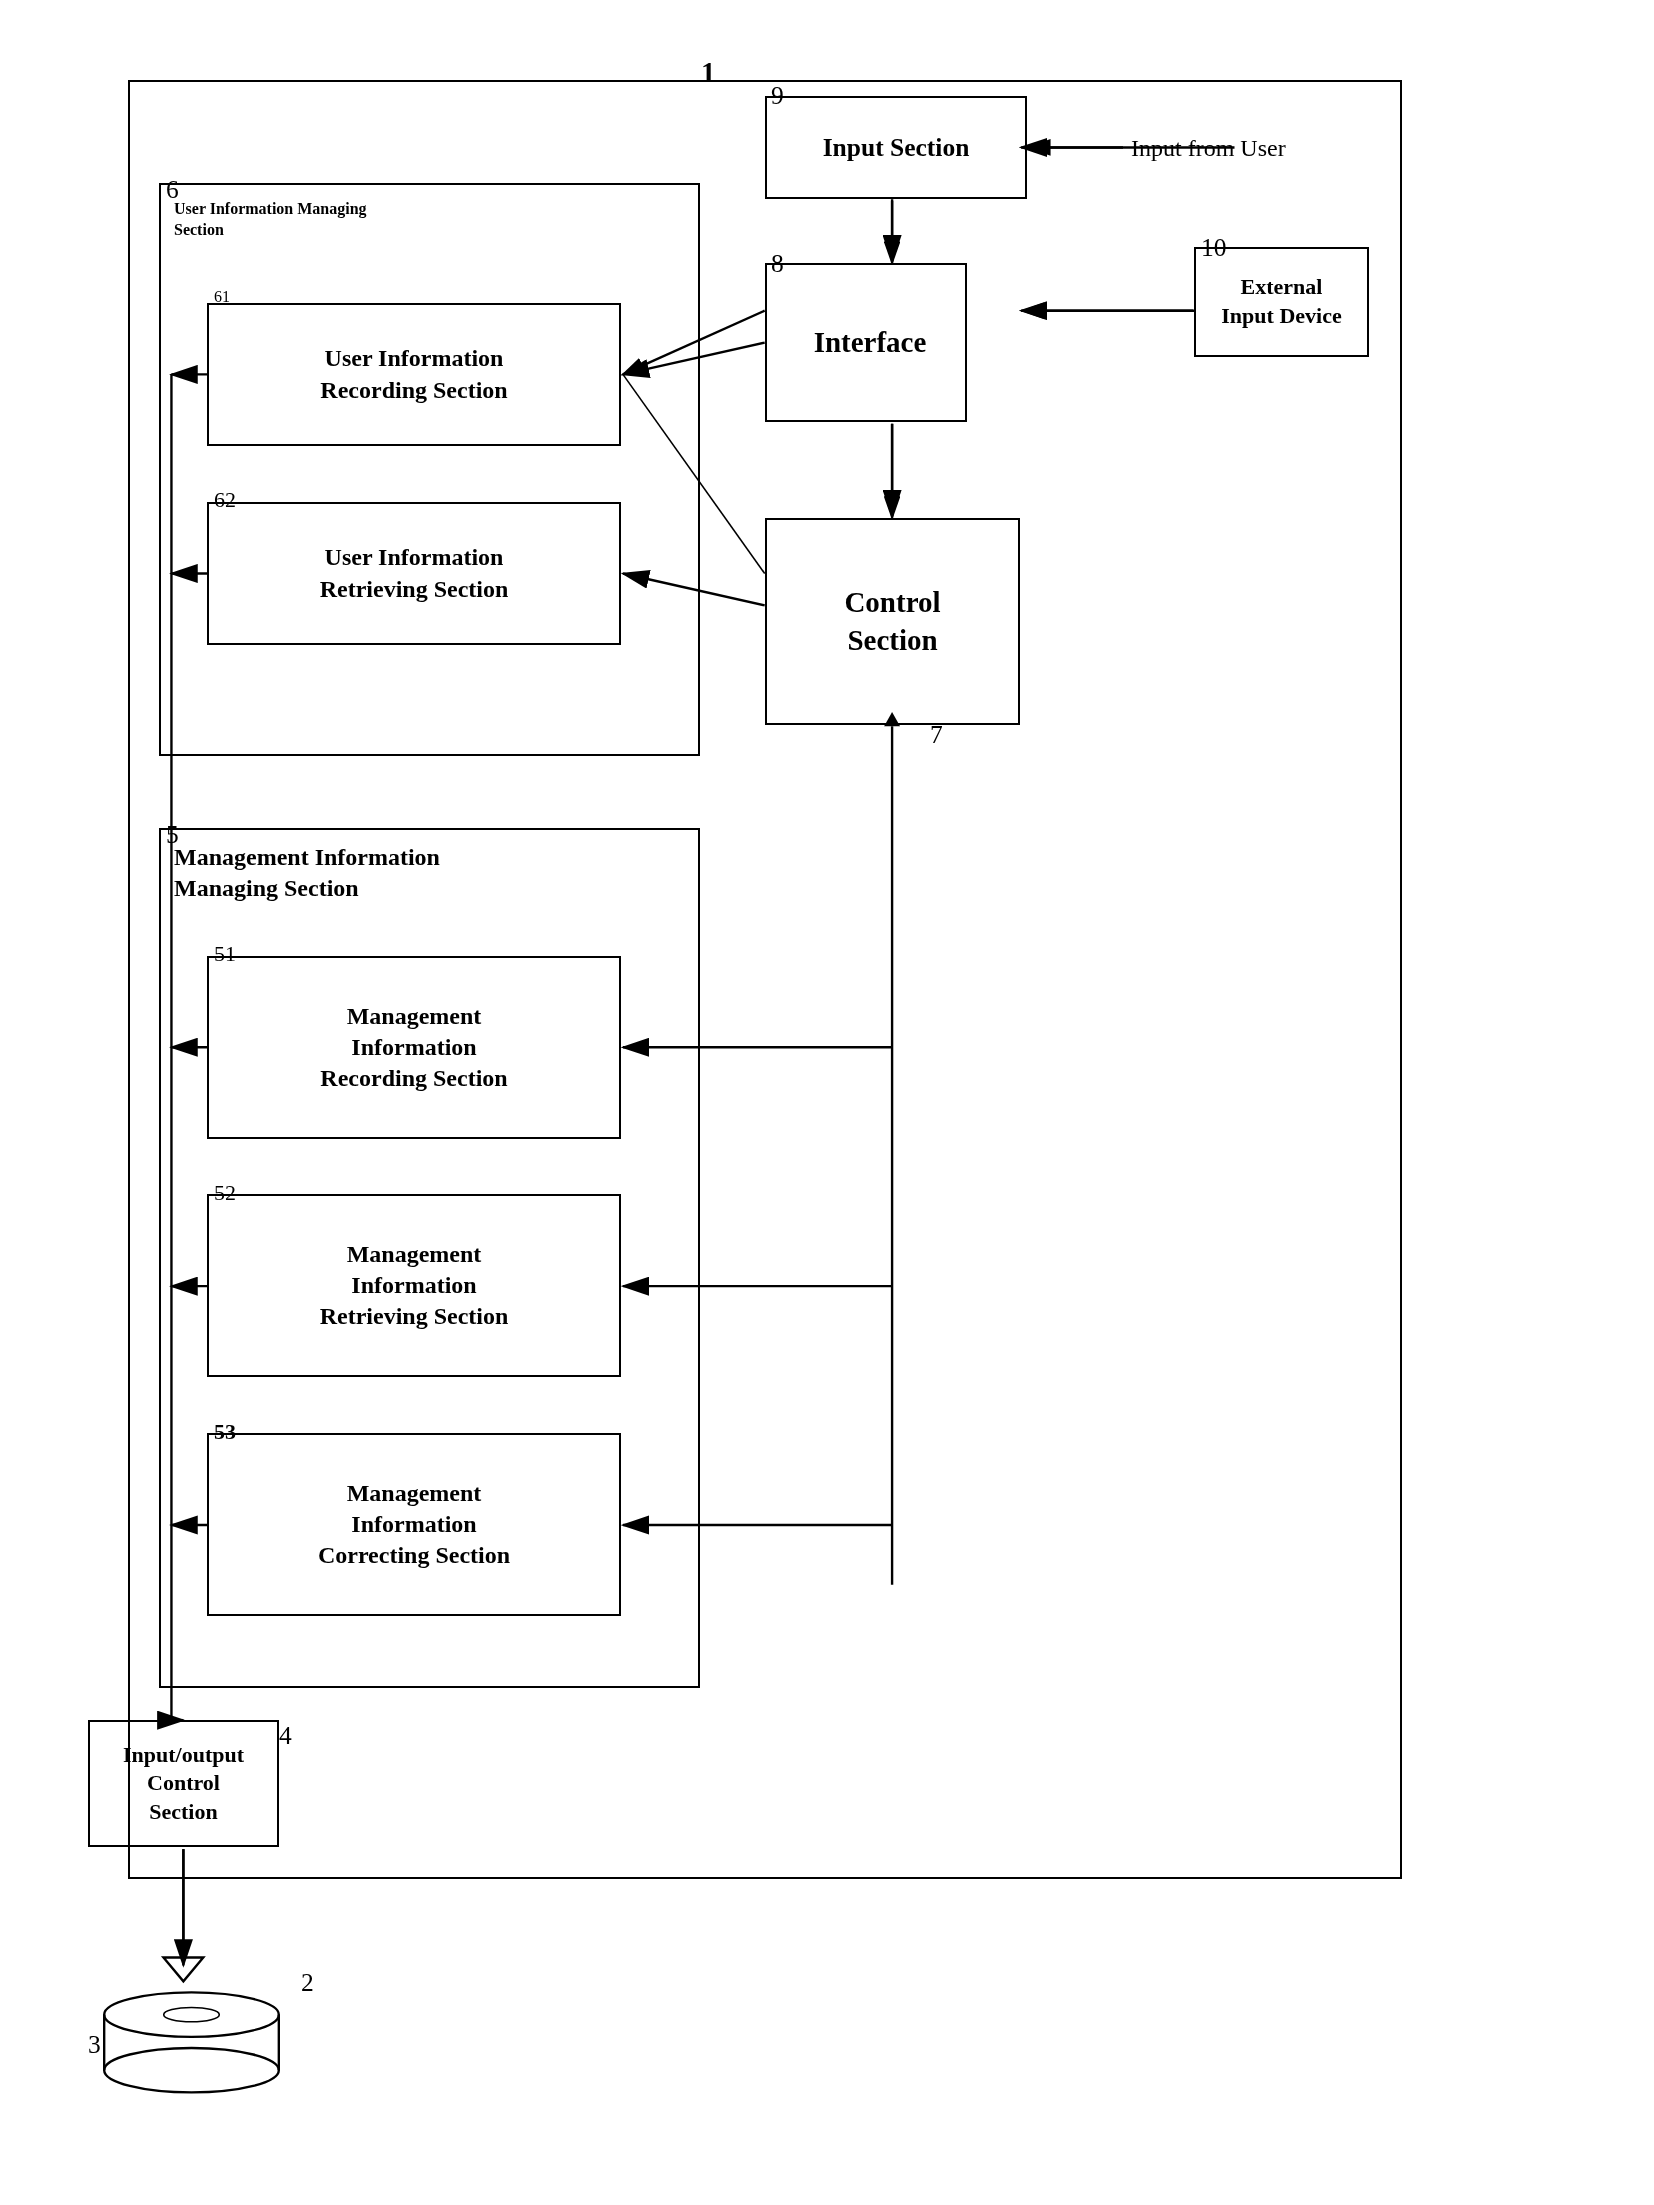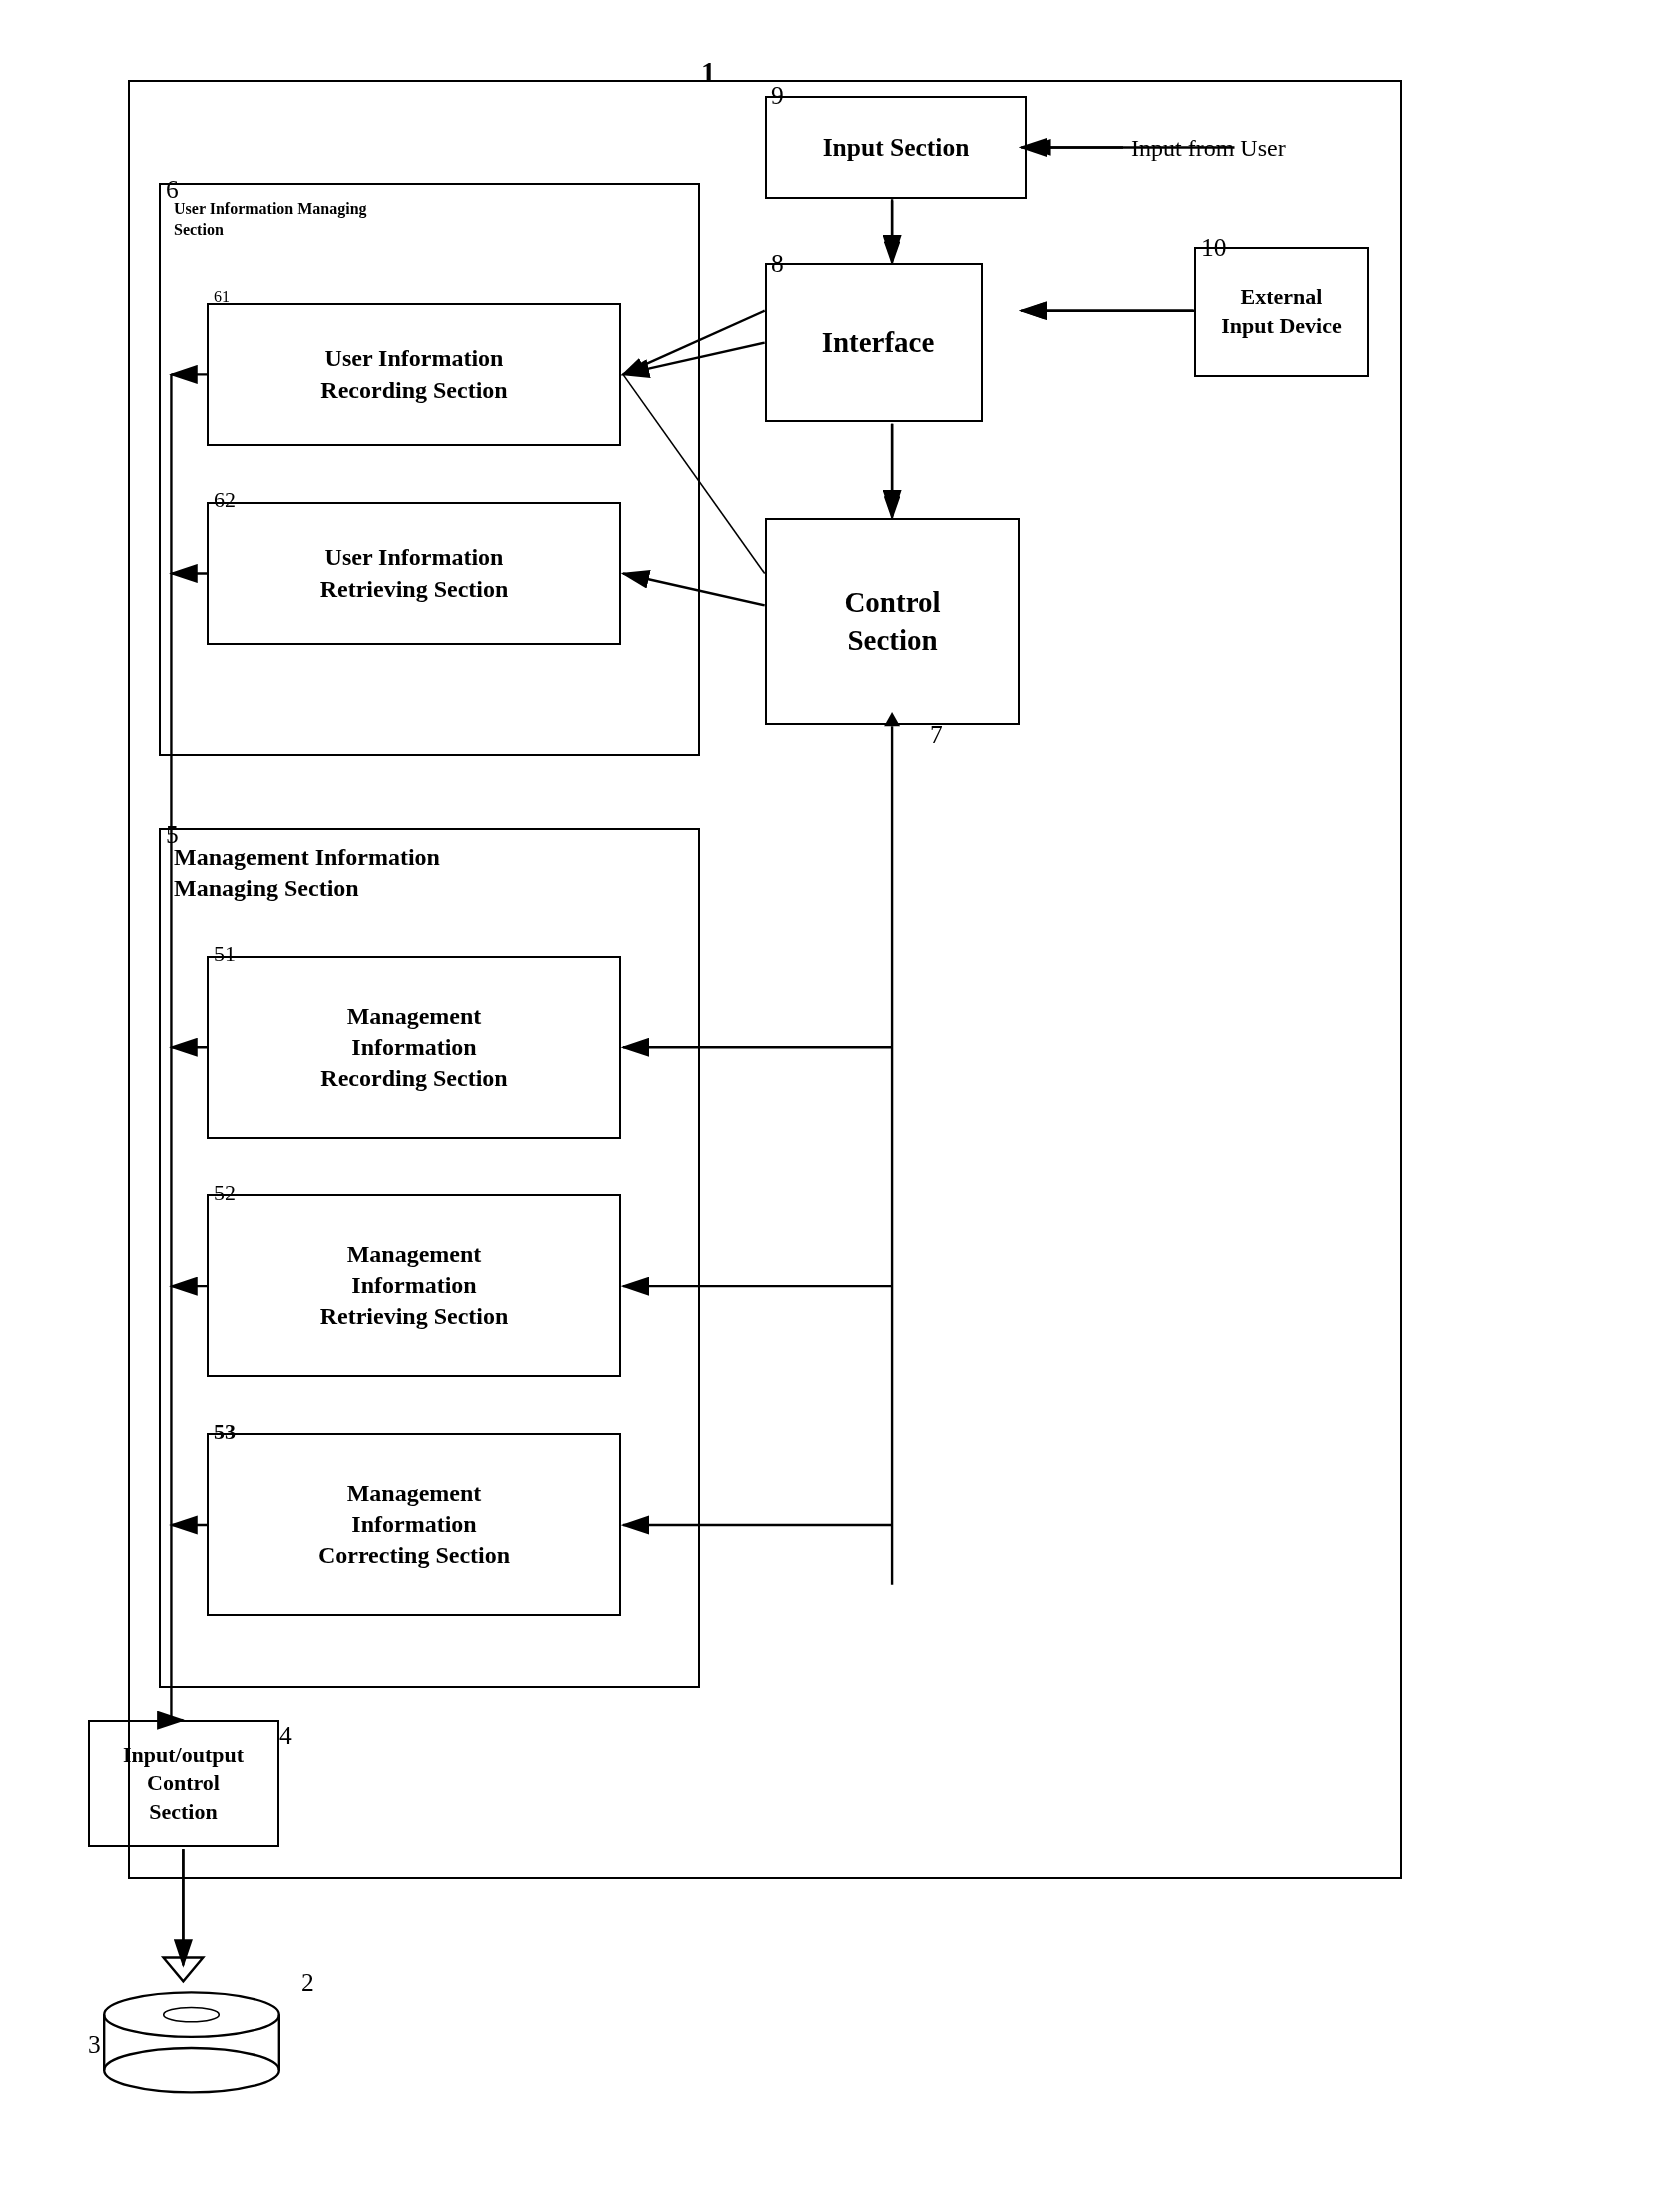--- a/index.html
+++ b/index.html
@@ -58,21 +58,21 @@
       top: 49px;
       left: 723px;
       font-size: 25.5px;
     }
 
     
     .interface-box {
       position: absolute;
       top: 231px;
       left: 717px;
-      width: 218px;
+      width: 202px;
       height: 159px;
       border: 2.4px solid #000;
       display: flex;
       align-items: center;
       justify-content: center;
       text-align: center;
       font-size: 29px;
       font-weight: bold;
       padding-left: 8px;
     }
@@ -82,21 +82,21 @@
       left: 723px;
       font-size: 25.5px;
     }
 
     
     .external-box {
       position: absolute;
       top: 215px;
       left: 1146px;
       width: 175px;
-      height: 130px;
+      height: 110px;
       border: 2.4px solid #000;
       display: flex;
       align-items: center;
       justify-content: center;
       text-align: center;
       font-size: 22px;
       font-weight: bold;
     }
     .label-10 {
       position: absolute;

